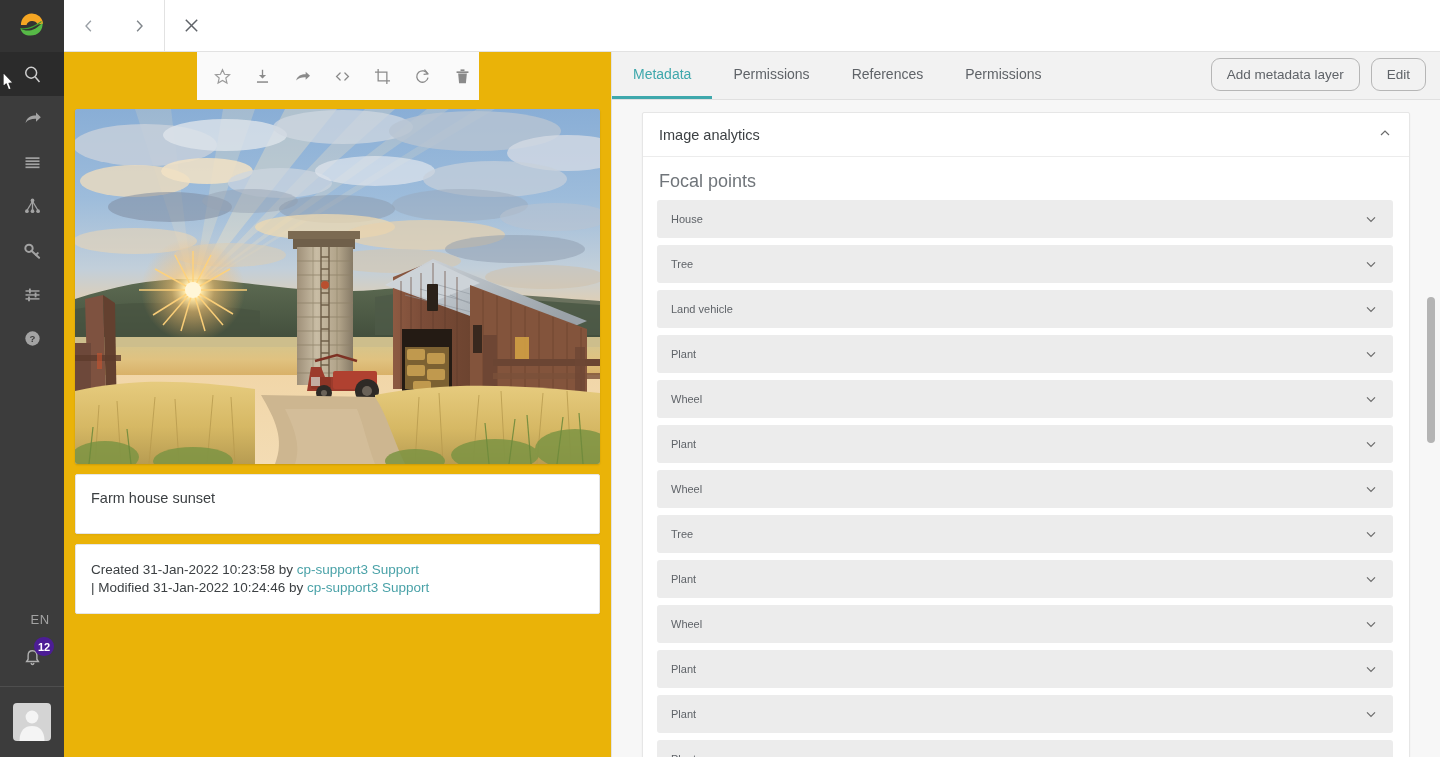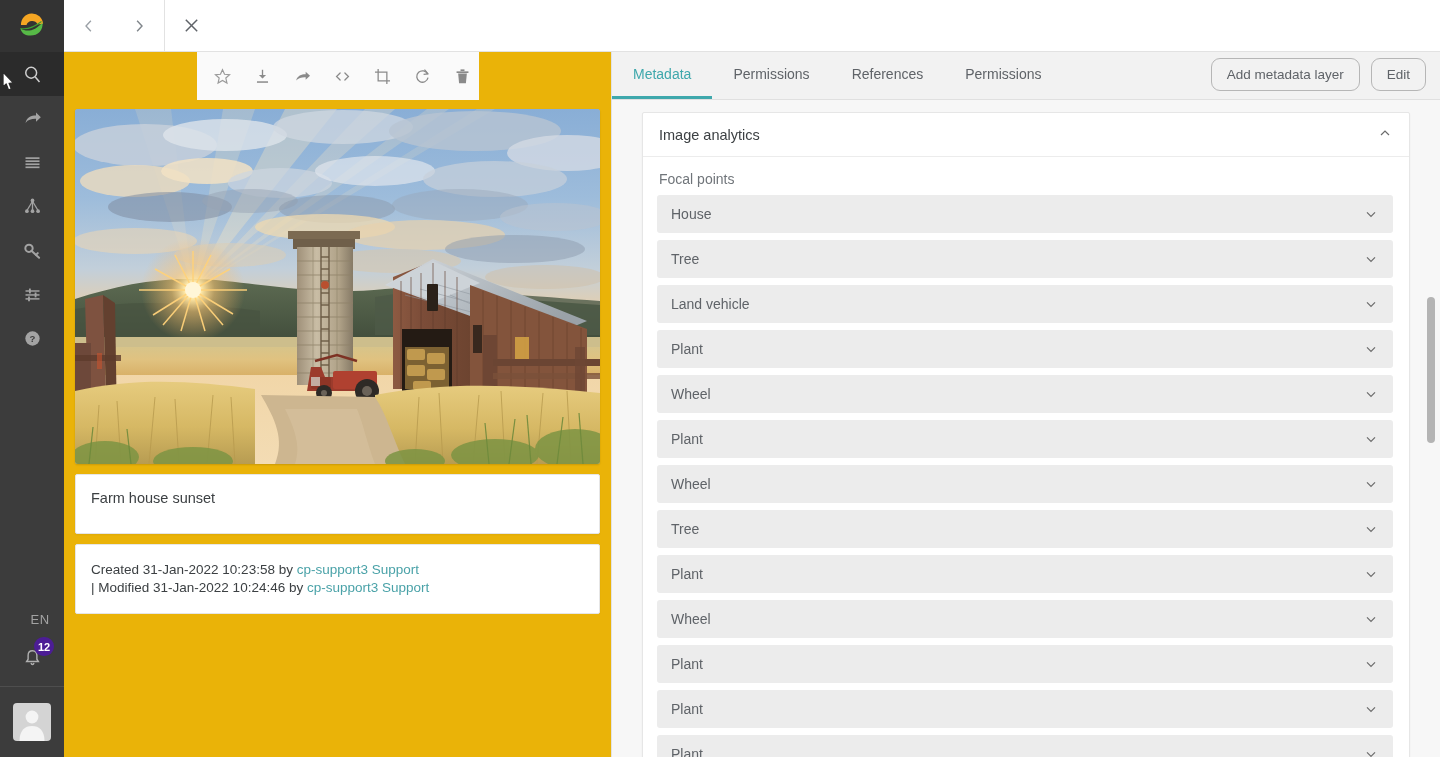--- a/index.html
+++ b/index.html
@@ -120,27 +120,27 @@
     background: #ffffff; border: 1px solid #e6e6e6; border-radius: 2px;
     box-shadow: 0 1px 2px rgba(0,0,0,.05); min-height: 700px;
   }
   .panel-head {
     height: 44px; display: flex; align-items: center; padding: 0 16px;
     font-size: 14.5px; color: #3c4043; border-bottom: 1px solid #ececec;
     margin: 0 0 0 0; cursor: pointer;
   }
   .panel-head .chev { margin-left: auto; color: #6b6b6b; }
   .panel-body { padding: 14px 16px 16px 14px; }
-  .section-label { font-size: 14px; color: #70757a; margin: 0 0 8px 2px; }
+  .section-label { font-size: 18px; color: #70757a; margin: 0 0 8px 2px; }
   .fp-list { display: flex; flex-direction: column; gap: 7px; }
   .fp-row {
     height: 38px; background: #ececec; border-radius: 3px;
     display: flex; align-items: center; padding: 0 14px; cursor: pointer;
   }
-  .fp-label { font-size: 14px; color: #5f6368; }
+  .fp-label { font-size: 11px; color: #5f6368; }
   .fp-chev { margin-left: auto; color: #6b6b6b; display: flex; align-items: center; }
 
   .vscroll {
     position: absolute; right: 5px; top: 245px; width: 8px; height: 146px;
     background: #b4b4b4; border-radius: 5px; cursor: pointer;
   }
 </style>
 </head>
 <body>
 

